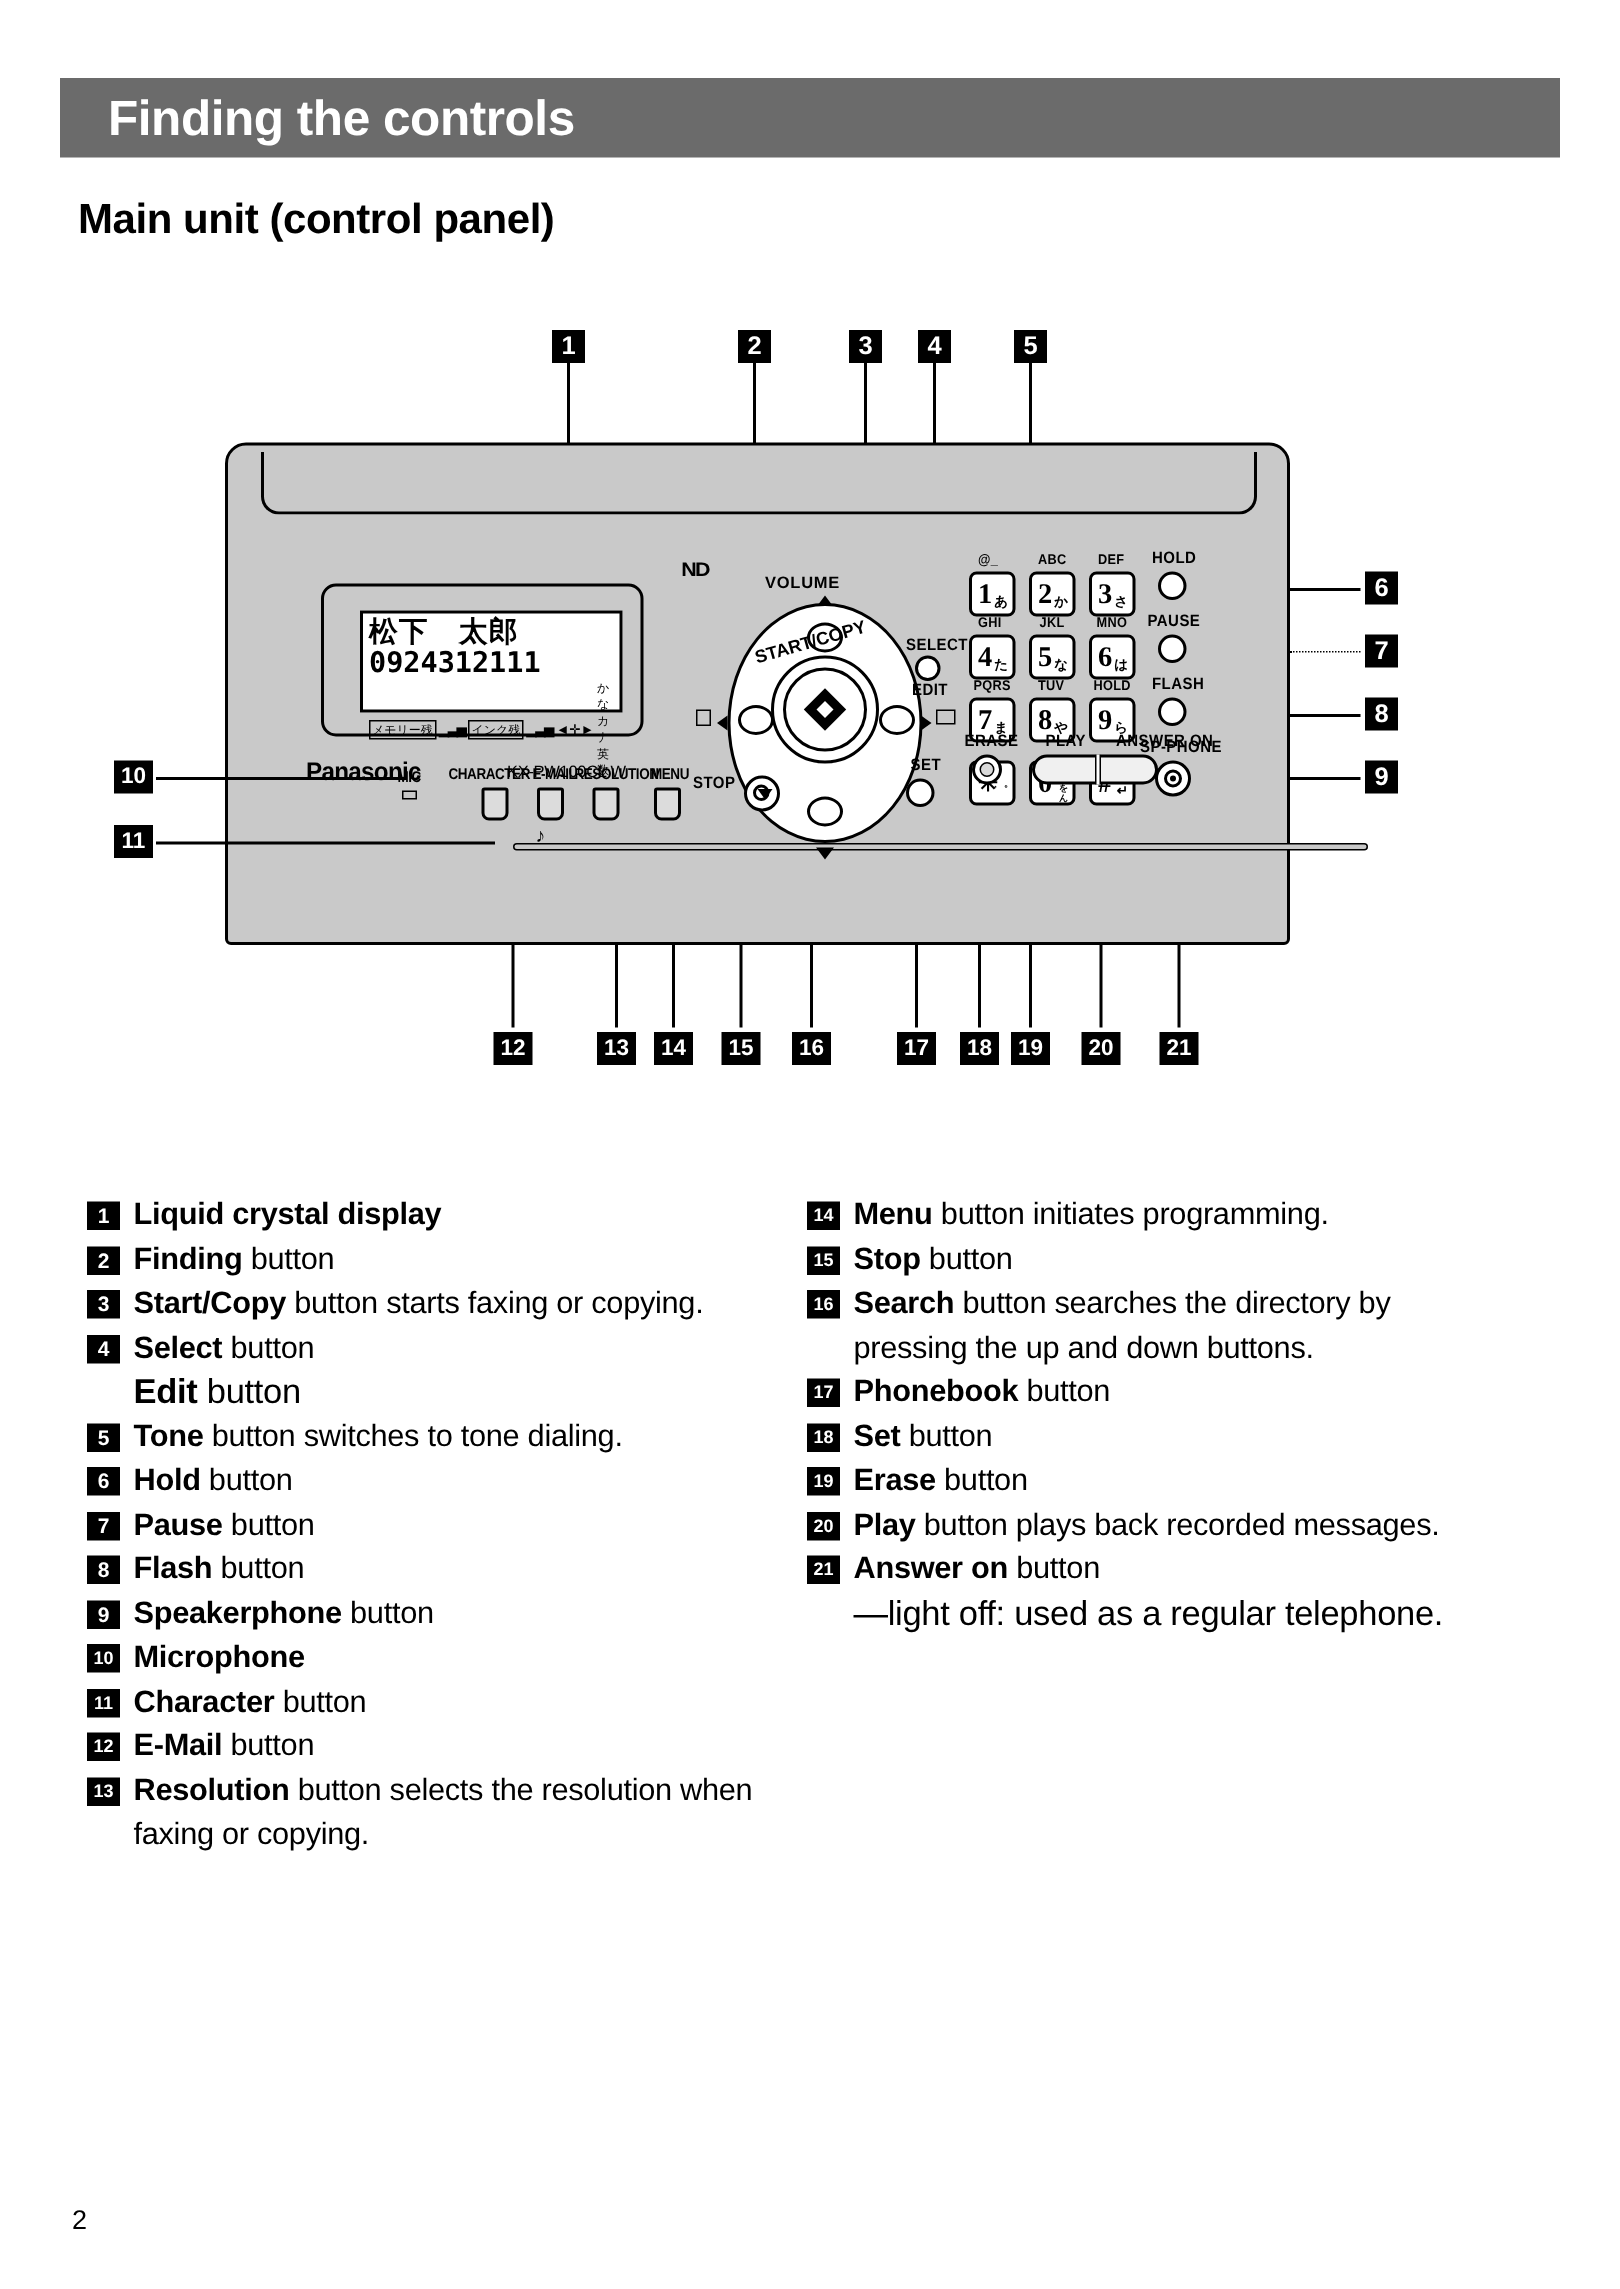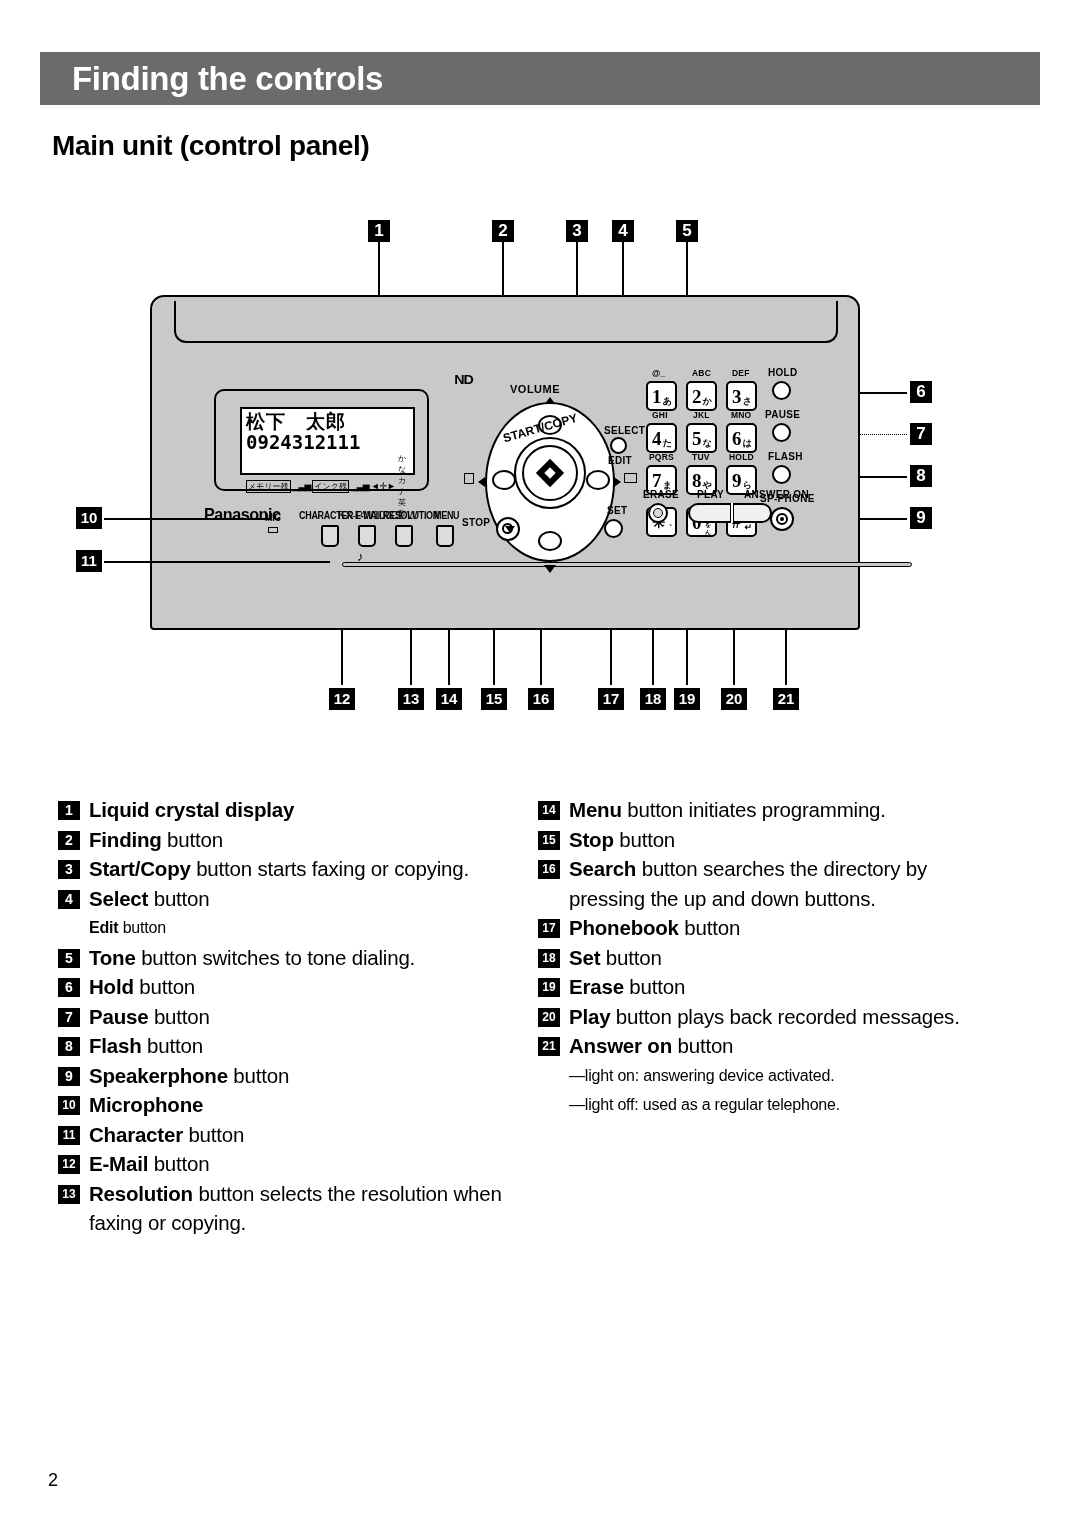--- a/index.html
+++ b/index.html
@@ -487,21 +487,21 @@
   .entry-num.two { font-size: 12px; }
   .entry-text {
     flex: 1 1 auto;
     font-size: 20.5px;
     line-height: 29.5px;
     letter-spacing: -0.2px;
   }
   .entry-text b { font-weight: bold; }
   .sub-entry {
     margin-left: 31px;
-    font-size: 16px;
+    font-size: 23px;
     line-height: 29.5px;
     letter-spacing: -0.2px;
   }
 
   .page-number {
     position: absolute;
     left: 48px;
     top: 1470px;
     font-size: 18px;
   }
@@ -814,18 +814,17 @@
         <div class="entry-text"><b>Erase</b><span> button</span></div>
       </div>
       <div class="entry">
         <div class="entry-num two">20</div>
         <div class="entry-text"><b>Play</b><span> button plays back recorded messages.</span></div>
       </div>
       <div class="entry">
         <div class="entry-num two">21</div>
         <div class="entry-text"><b>Answer on</b><span> button</span></div>
       </div>
-      <div class="sub-entry"><span>—light on:  answering device activated.</span></div>
       <div class="sub-entry"><span>—light off:  used as a regular telephone.</span></div>
     </div>
 </div>
 
 <div class="page-number">2</div>
 
 </body></html>

